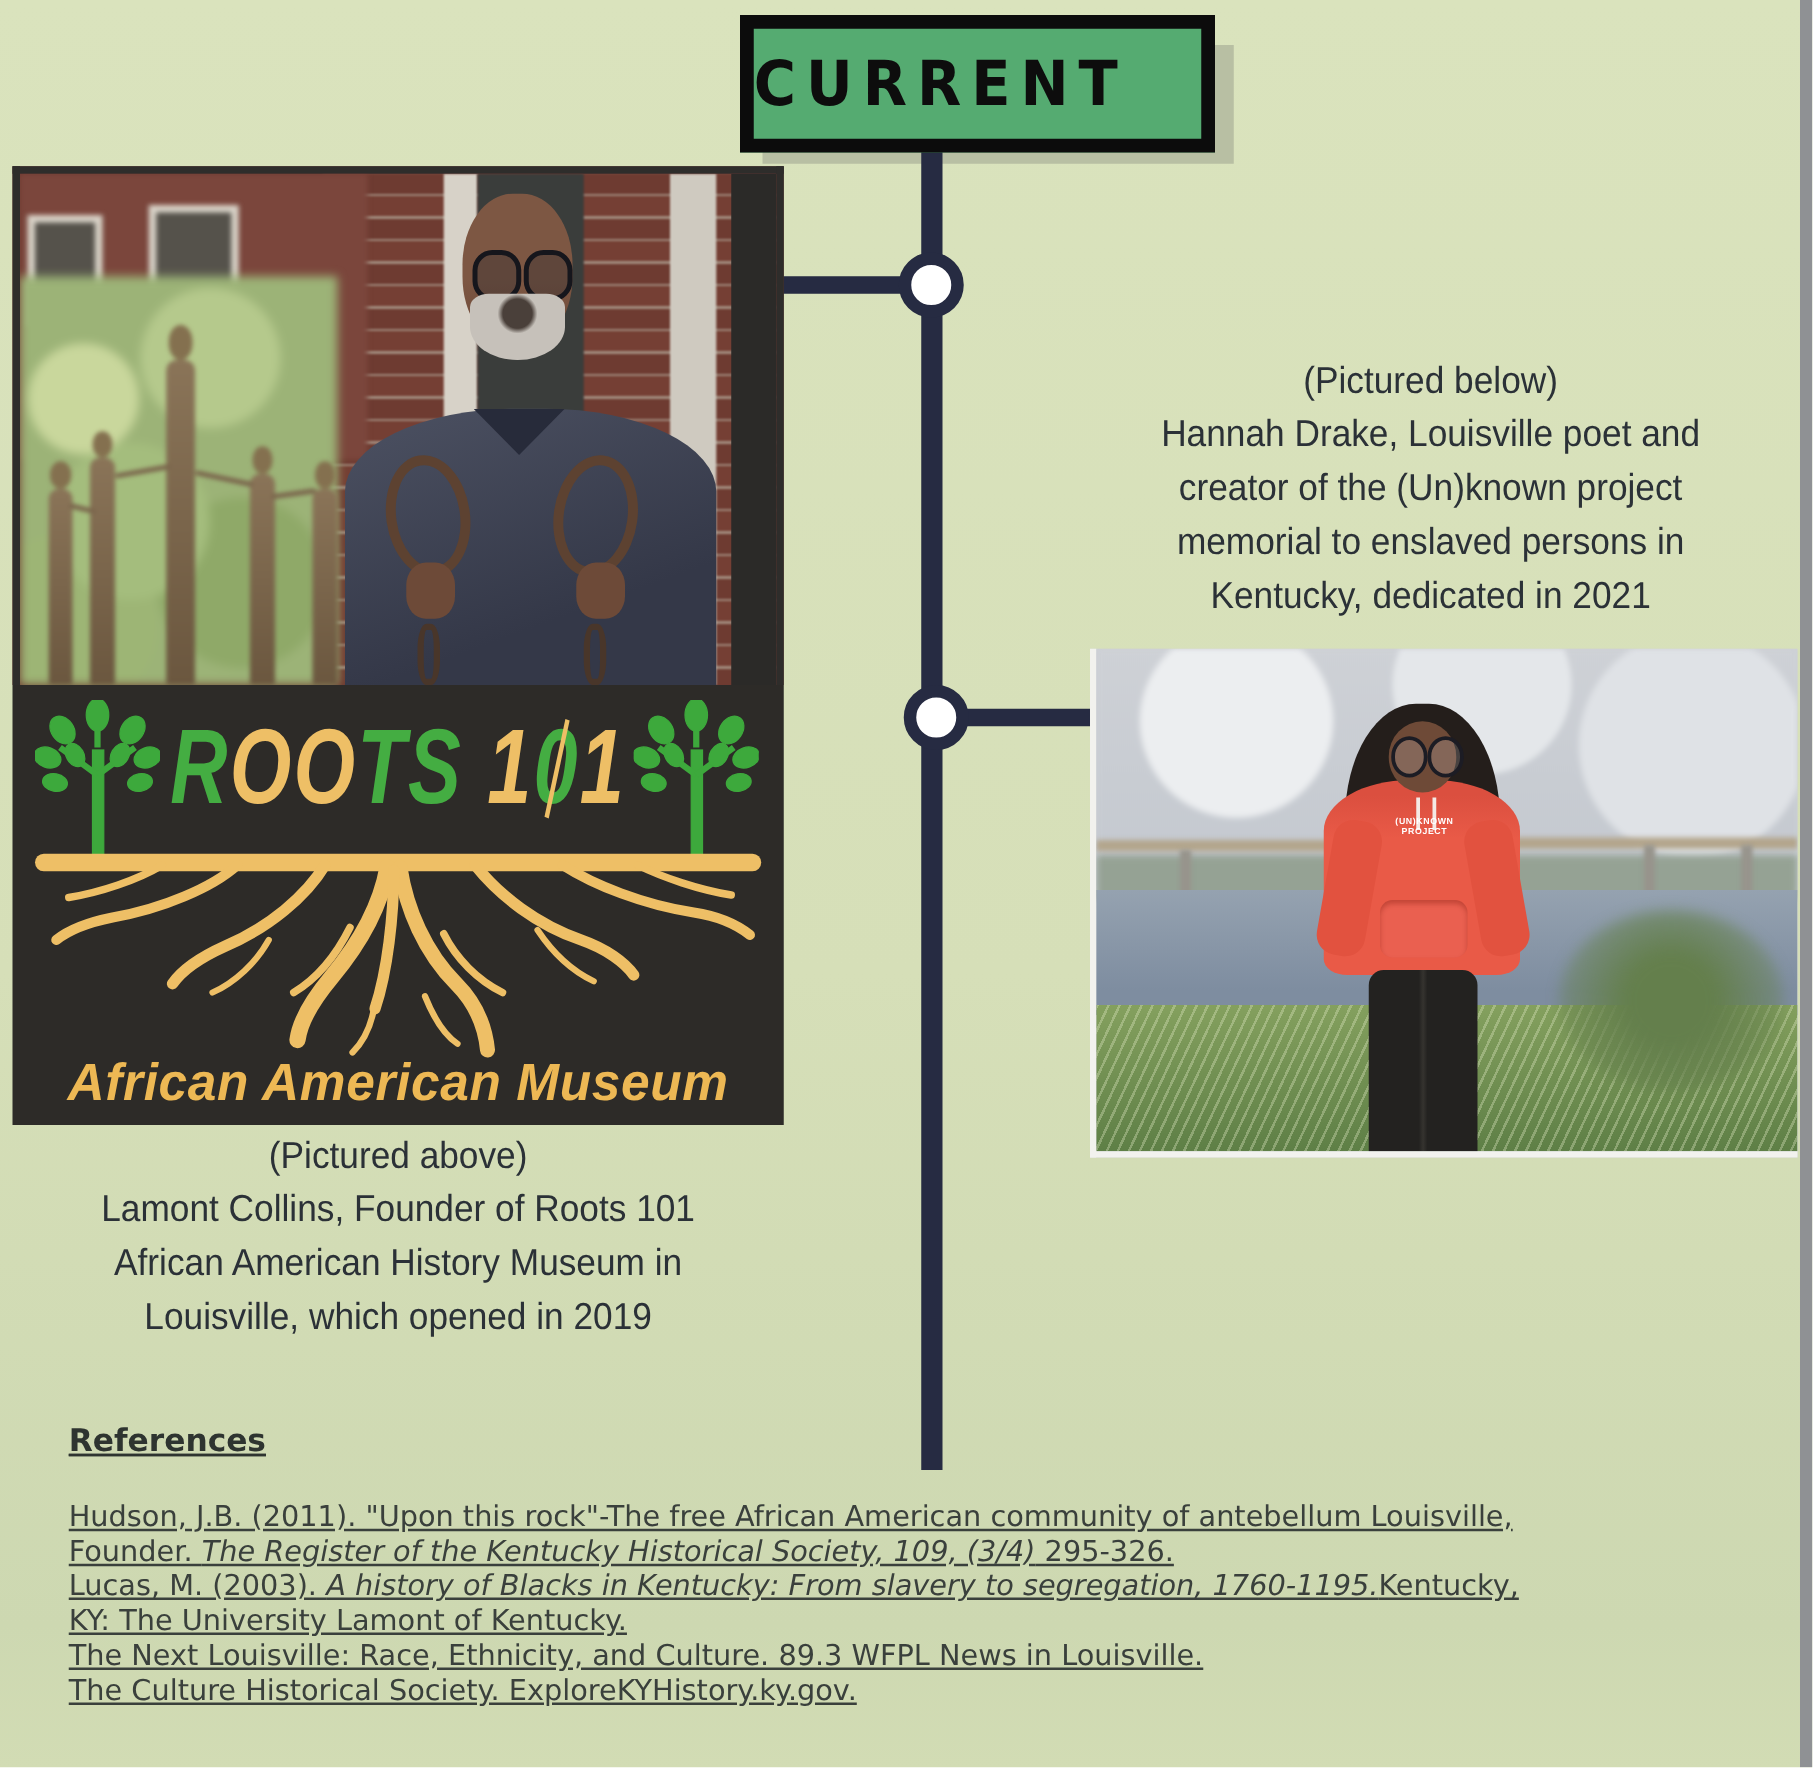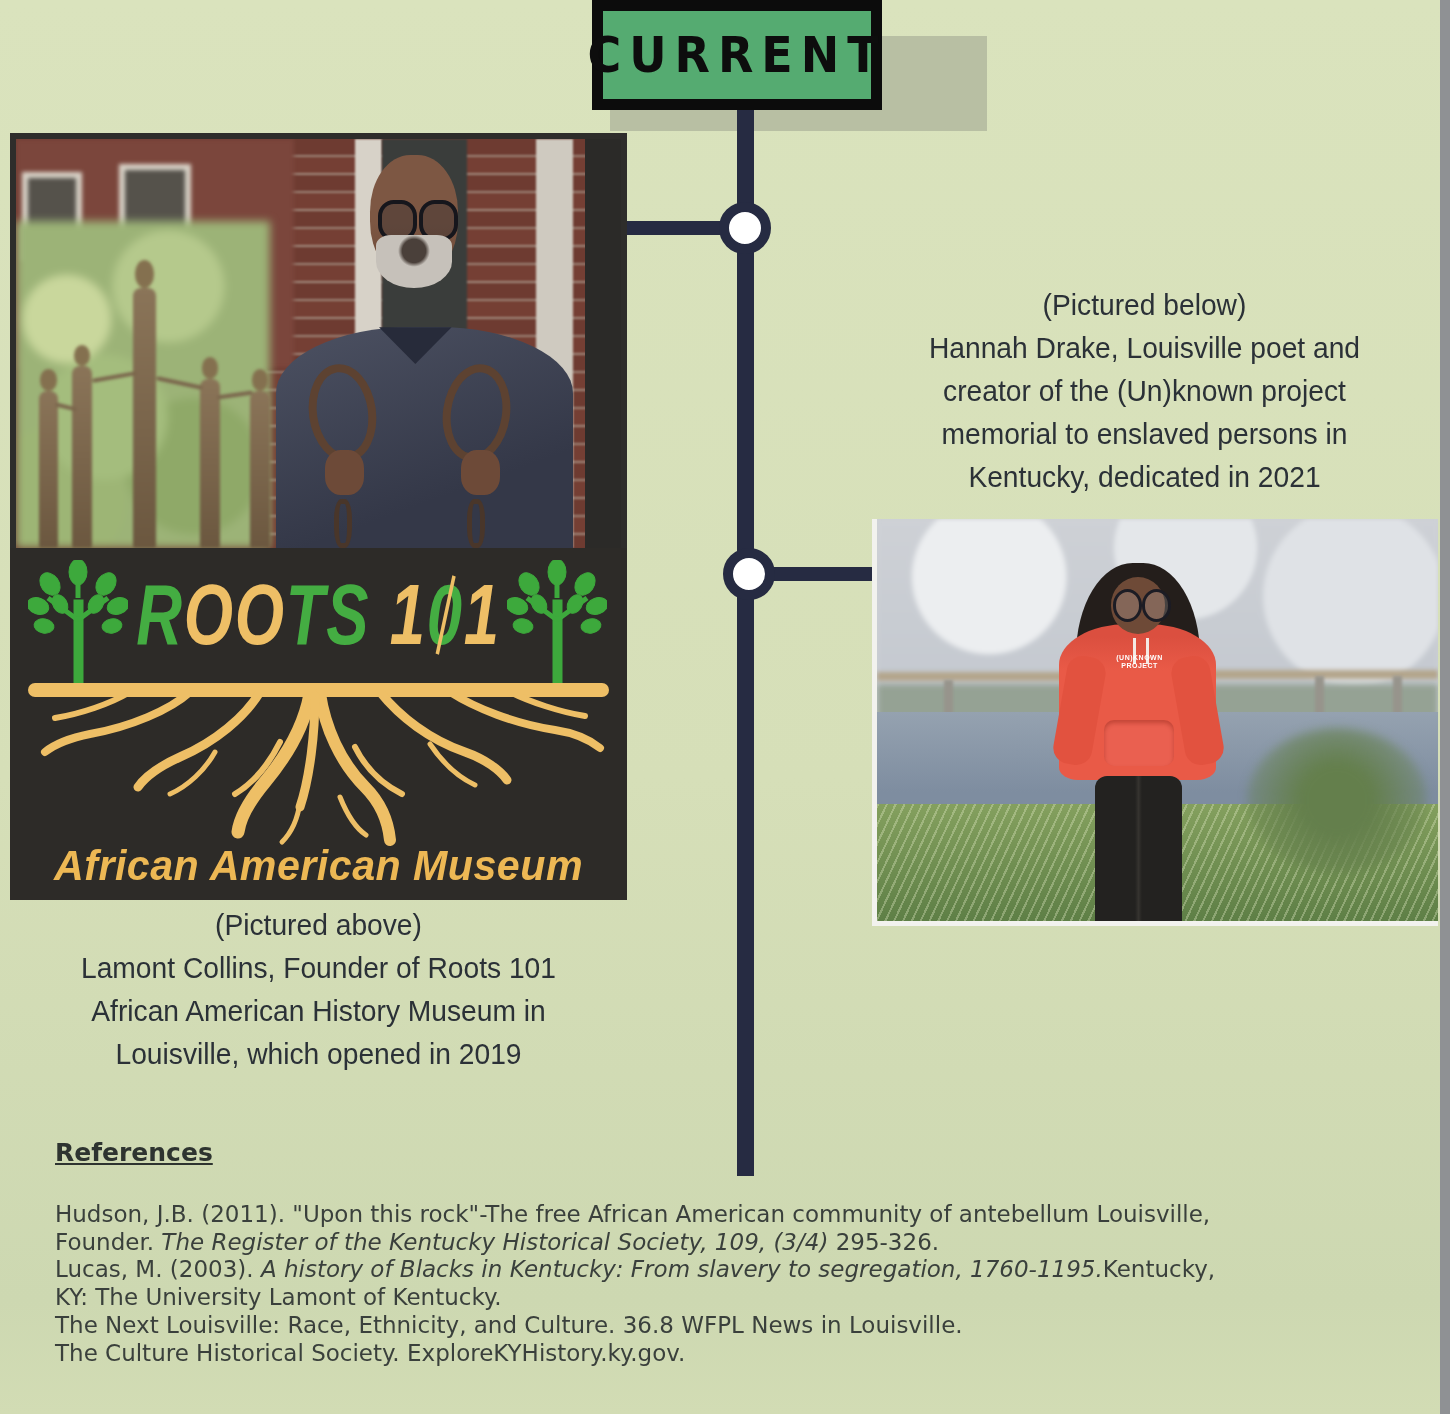--- a/index.html
+++ b/index.html
@@ -7,22 +7,22 @@
   .canvas{position:relative;width:1450px;height:1414px;overflow:hidden;
     background:linear-gradient(180deg,#dae3bd 0%,#d6dfb8 55%,#cdd8b1 92%,#d2dcb4 100%);}
   .abs{position:absolute;}
 
   
   .edge-bar{right:0;top:0;width:10px;height:100%;background:#8f9194;}
 
   
   .sign-shadow{left:610px;top:36px;width:377px;height:95px;background:var(--sign_shadow);}
   .timeline-line{left:737px;top:106px;width:17px;height:1070px;background:var(--timeline);}
-  .sign{left:592px;top:0;width:290px;height:110px;background:var(--sign_green);
-    border:11px solid #0c0c0c;box-sizing:border-box;display:flex;align-items:center;justify-content:center;}
+  .sign{left:592px;top:12px;width:380px;height:110px;background:var(--sign_green);
+    border:11px solid #0c0c0c;box-sizing:border-box;display:flex;align-items:center;}
   .sign-label{font-weight:bold;font-size:46px;letter-spacing:8px;color:#0d0d0d;
     transform:scaleY(1.08);font-family:"DejaVu Sans",sans-serif;}
   .conn{background:var(--timeline);height:14px;}
   .conn1{left:624px;top:221px;width:118px;}
   .conn2{left:752px;top:567px;width:122px;}
   .node{border-radius:50%;background:#fff;border:10px solid var(--timeline);width:32px;height:32px;}
   .node1{left:719px;top:202px;}
   .node2{left:723px;top:548px;}
 
   
@@ -131,21 +131,21 @@
     box-shadow:inset 0 3px 4px rgba(120,20,10,.35);}
   .hw-string{width:3px;height:6.5%;background:#f4e9e4;}
   .hw-s1{left:45.6%;top:29.5%;}
   .hw-s2{left:48%;top:29.5%;}
   .hw-logo{left:40.8%;top:33.5%;width:12%;color:#fff;font-size:7px;line-height:8px;font-weight:bold;
     text-align:center;letter-spacing:0.5px;}
   .hw-pants{left:38.8%;top:64%;width:15.5%;height:36%;border-radius:12px 12px 0 0;
     background:linear-gradient(90deg,#232220 46%,#35332f 50%,#232220 54%);}
 
   
-  .references{left:55px;top:1138px;width:1345px;color:#3a403c;}
+  .references{left:55px;top:1138px;width:1345px;color:#3a403c;text-decoration:underline;}
   .ref-heading{font-size:25px;font-weight:bold;text-decoration:underline;color:#2e3430;
     font-family:"DejaVu Sans",sans-serif;}
   .ref-lines{margin-top:34px;font-size:23px;line-height:27.7px;font-family:"DejaVu Sans",sans-serif;}
   .it{font-style:italic;}
   .cap-line{white-space:pre;}
 </style>
 </head>
 <body>
 
 <div class="canvas">
@@ -311,18 +311,18 @@
     <div class="hp hw-pants"></div>
   </div>
 
   <div class="abs references">
     <div class="ref-heading">References</div>
     <div class="ref-lines">
         <div class="ref-line"><span>Hudson, J.B. (2011). "Upon this rock"-The free African American community of antebellum Louisville,</span></div>
         <div class="ref-line"><span>Founder. </span><span class="it">The Register of the Kentucky Historical Society, 109, (3/4)</span><span> 295-326.</span></div>
         <div class="ref-line"><span>Lucas, M. (2003). </span><span class="it">A history of Blacks in Kentucky: From slavery to segregation, 1760-1195.</span><span>Kentucky,</span></div>
         <div class="ref-line"><span>KY: The University Lamont of Kentucky.</span></div>
-        <div class="ref-line"><span>The Next Louisville: Race, Ethnicity, and Culture. 36.8 WFPL News in Louisville.</span></div>
+        <div class="ref-line"><span>The Next Louisville: Race, Ethnicity, and Culture. 89.3 WFPL News in Louisville.</span></div>
         <div class="ref-line"><span>The Culture Historical Society. ExploreKYHistory.ky.gov.</span></div>
       </div>
   </div>
 
 </div>
 
 </body></html>

